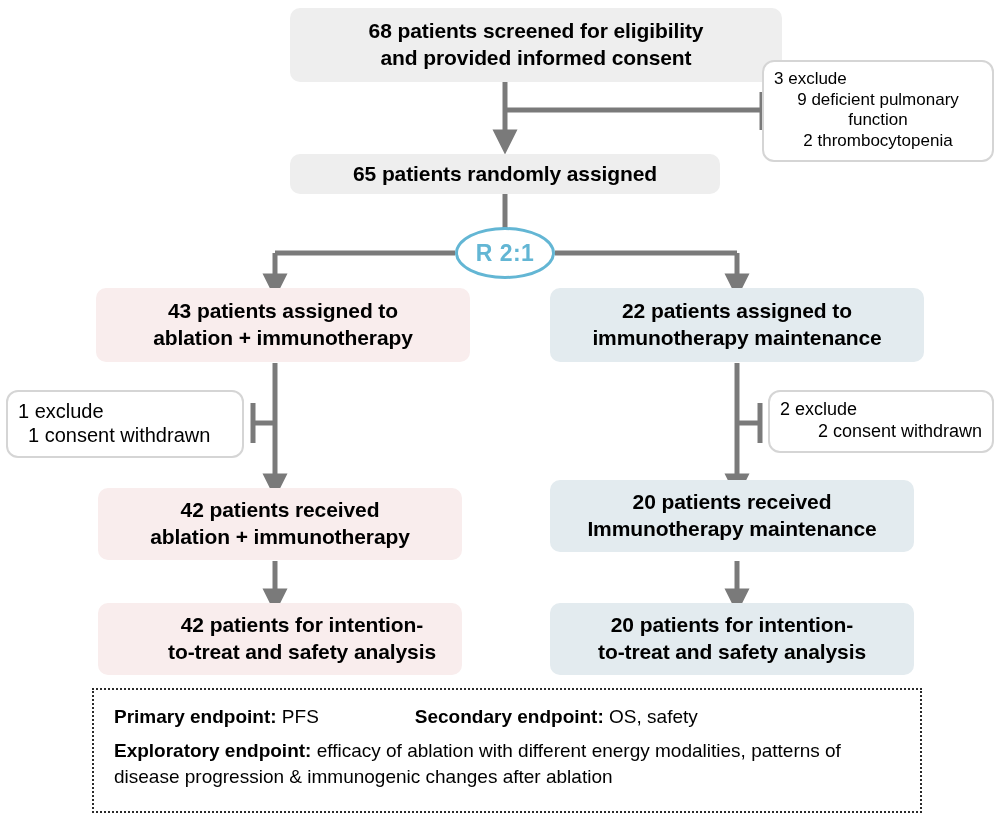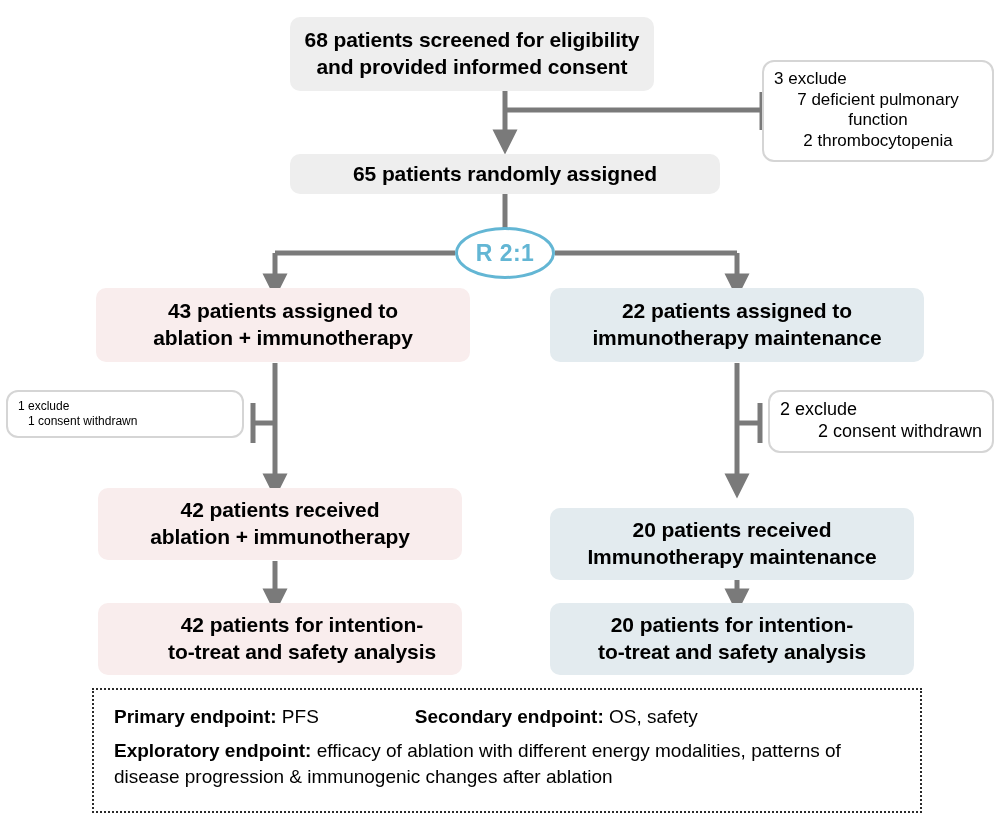--- a/index.html
+++ b/index.html
@@ -146,30 +146,30 @@
 
       <line x1="737" y1="363" x2="737" y2="486" marker-end="url(#arrow)"></line>
       <line x1="737" y1="423" x2="760" y2="423"></line>
       <line x1="760" y1="403" x2="760" y2="443"></line>
 
       <line x1="275" y1="561" x2="275" y2="601" marker-end="url(#arrow)"></line>
       <line x1="737" y1="561" x2="737" y2="601" marker-end="url(#arrow)"></line>
     </g>
   </svg>
 
-  <div class="node grey" style="left:290px; top:17px; width:364px; height:74px; font-size:21px;text-align:center;">
+  <div class="node grey" style="left:290px; top:8px; width:492px; height:74px; font-size:21px;text-align:center;">
     <div>
       <span class="line">68 patients screened for eligibility</span>
       <span class="line">and provided informed consent</span>
     </div>
   </div>
 
   <div class="excl align-ctr" style="left:762px; top:60px; width:232px; font-size:17px;">
     <span class="hdr">3 exclude</span>
-    <span class="sub">7 deficient pulmonary</span>
+    <span class="sub">9 deficient pulmonary</span>
     <span class="sub">function</span>
     <span class="sub">2 thrombocytopenia</span>
   </div>
 
   <div class="node grey" style="left:290px; top:154px; width:430px; height:40px; font-size:21px;">
     <span class="line">65 patients randomly assigned</span>
   </div>
 
   <div id="rand-node" style="left:455px; top:227px; width:100px; height:52px; font-size:23px;">
     <span>R 2:1</span>
@@ -182,38 +182,38 @@
     </div>
   </div>
 
   <div class="node blue" style="left:550px; top:288px; width:374px; height:74px; font-size:21px;">
     <div>
       <span class="line">22 patients assigned to</span>
       <span class="line">immunotherapy maintenance</span>
     </div>
   </div>
 
-  <div class="excl align-left" style="left:6px; top:390px; width:238px; font-size:12px;">
+  <div class="excl align-left" style="left:6px; top:390px; width:238px; font-size:20px;">
     <span class="hdr">1 exclude</span>
     <span class="sub">1 consent withdrawn</span>
   </div>
 
   <div class="excl align-right" style="left:768px; top:390px; width:226px; font-size:18px;">
     <span class="hdr">2 exclude</span>
     <span class="sub">2 consent withdrawn</span>
   </div>
 
   <div class="node pink" style="left:98px; top:488px; width:364px; height:72px; font-size:21px;">
     <div>
       <span class="line">42 patients received</span>
       <span class="line">ablation + immunotherapy</span>
     </div>
   </div>
 
-  <div class="node blue" style="left:550px; top:508px; width:364px; height:72px; font-size:21px;">
+  <div class="node blue" style="left:550px; top:480px; width:364px; height:72px; font-size:21px;">
     <div>
       <span class="line">20 patients received</span>
       <span class="line">Immunotherapy maintenance</span>
     </div>
   </div>
 
   <div class="node pink" style="left:98px; top:603px; width:364px; height:72px; font-size:21px;padding-left:44px;">
     <div>
       <span class="line">42 patients for intention-</span>
       <span class="line">to-treat and safety analysis</span>

